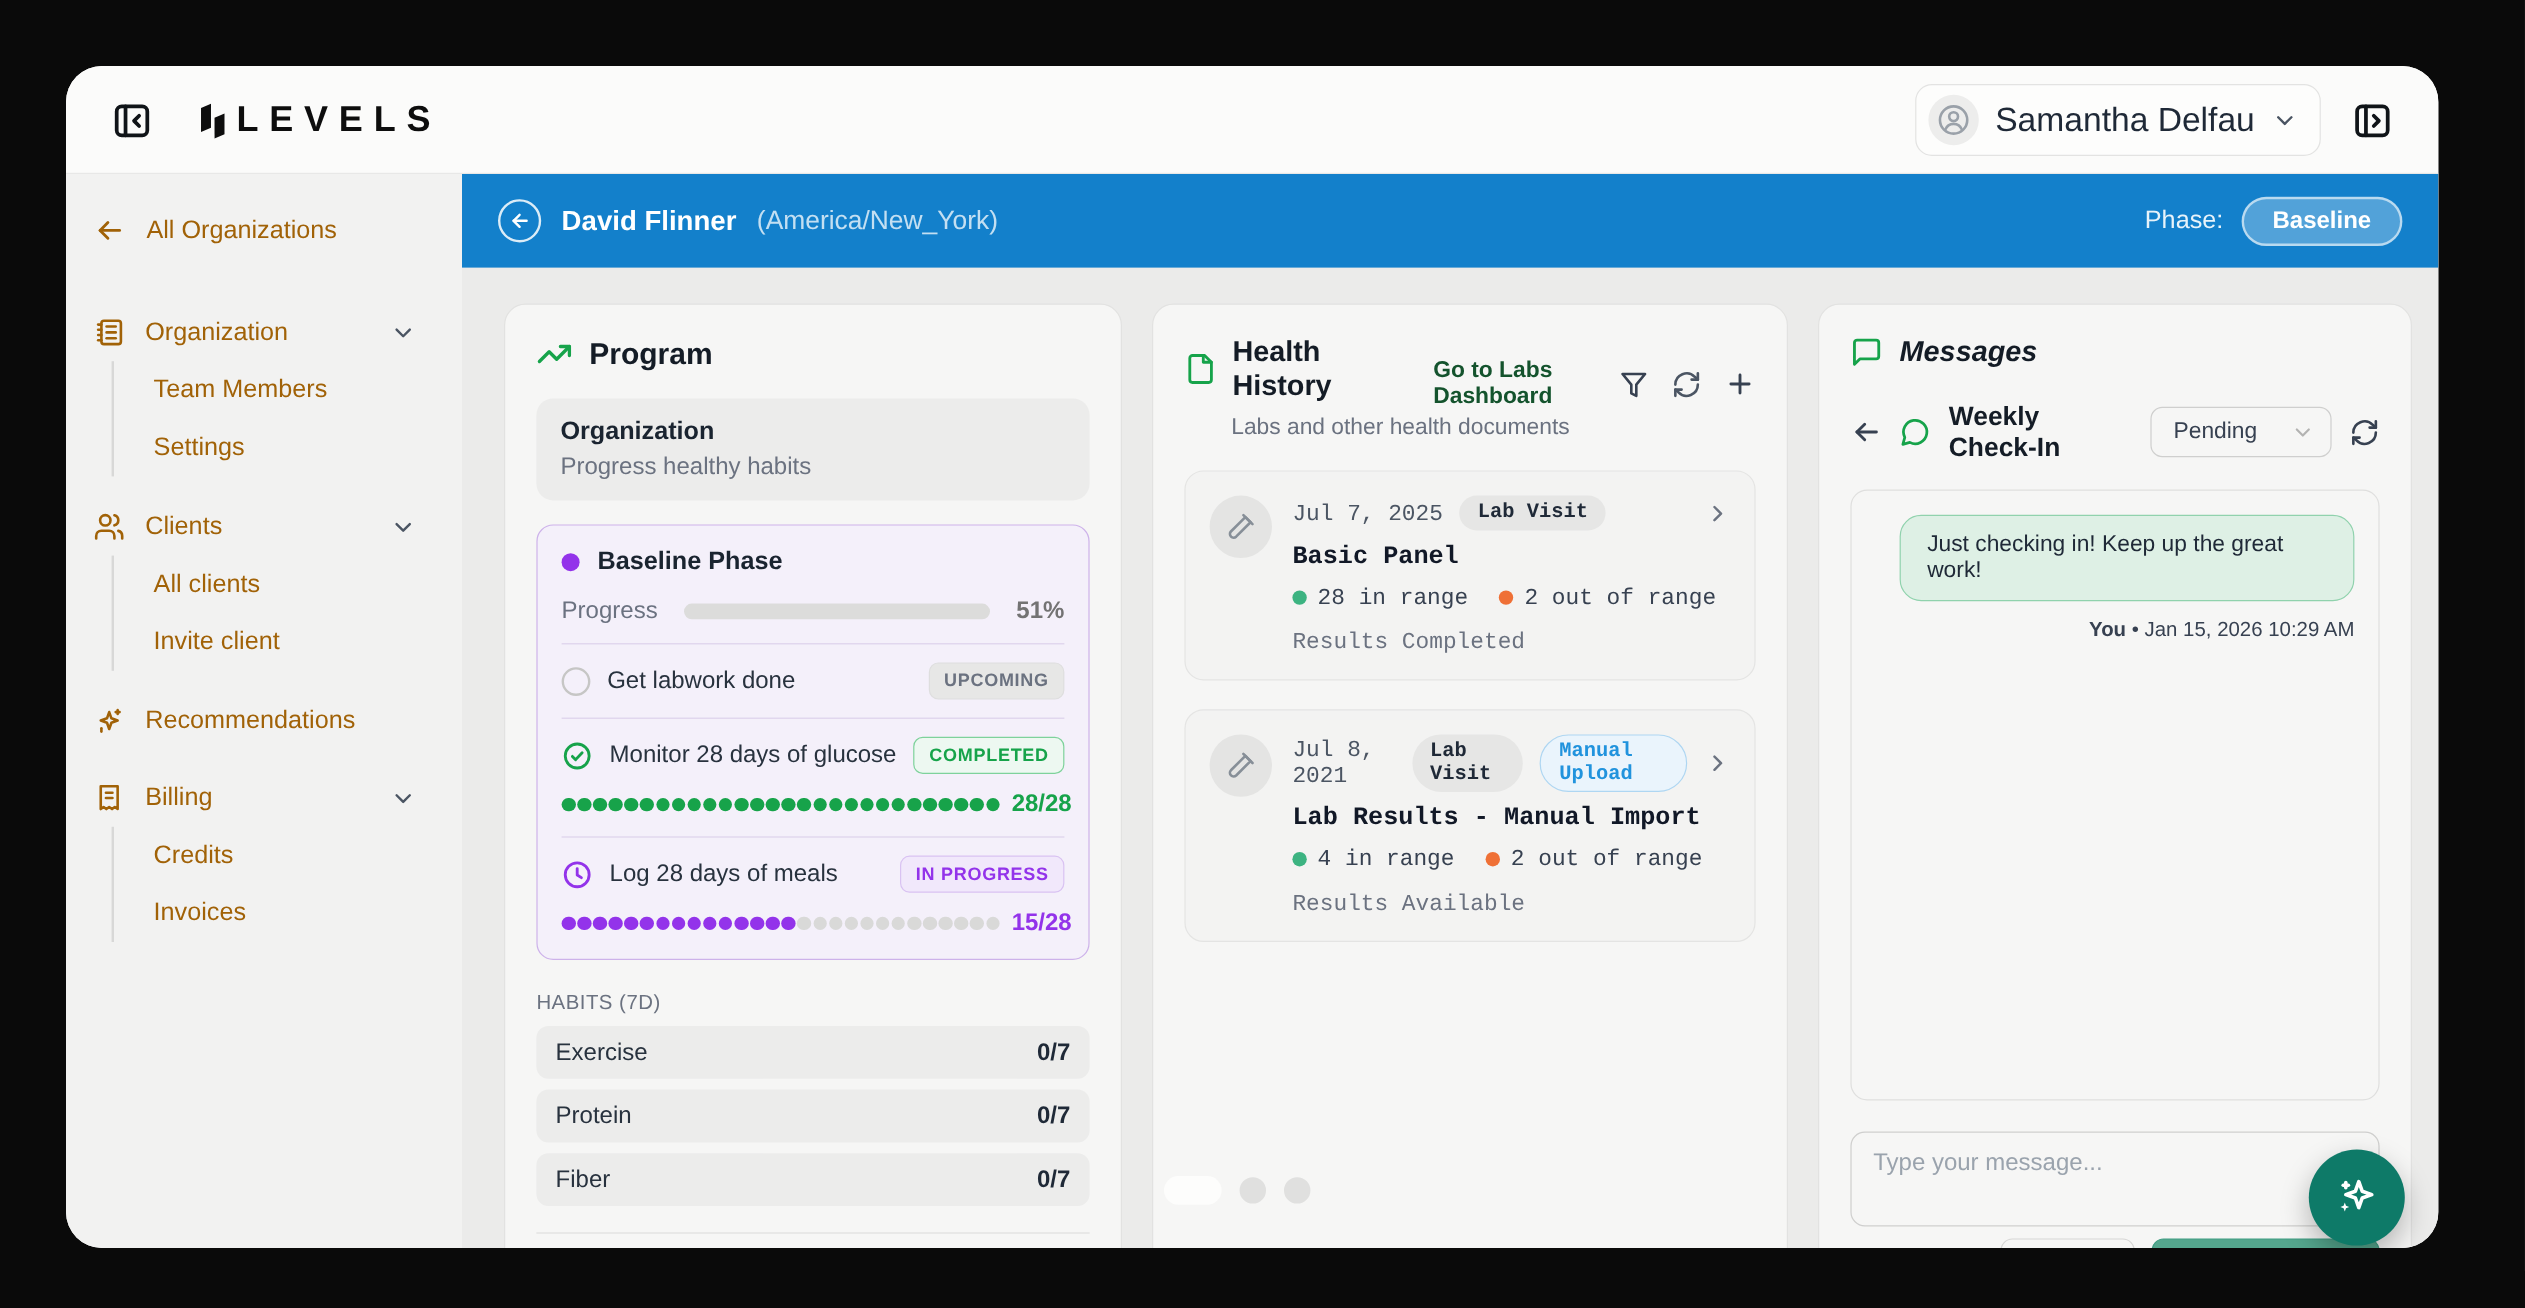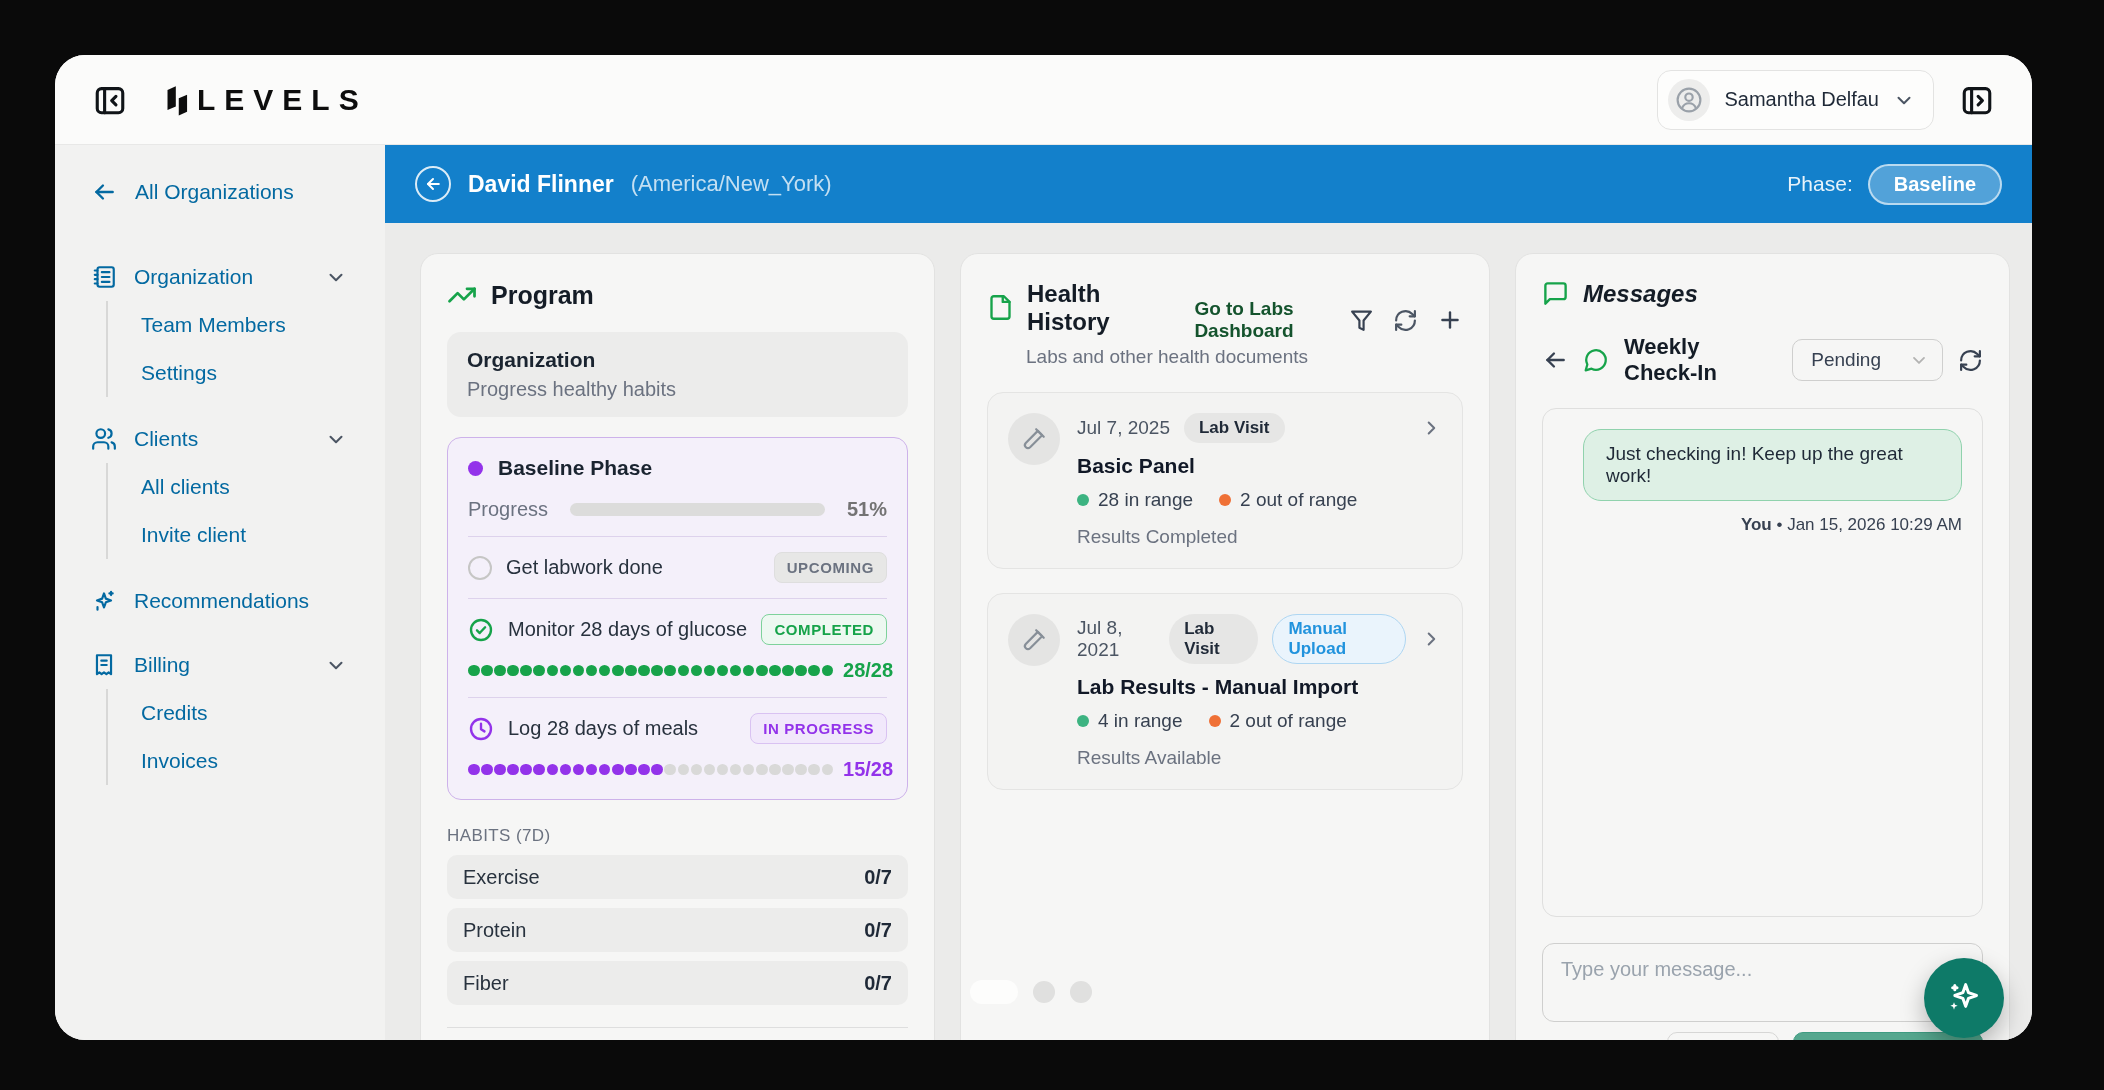--- a/index.html
+++ b/index.html
@@ -9,26 +9,26 @@
 
   
   .topbar{height:90px;display:flex;align-items:center;justify-content:space-between;padding:0 38px;background:#fbfbfa;border-bottom:1px solid #e8e8e7;}
   .topbar-left{display:flex;align-items:center;gap:36px;}
   .icon-btn{background:none;border:none;padding:0;cursor:pointer;color:#101418;display:flex;align-items:center;justify-content:center;}
   .logo{display:flex;align-items:center;gap:6px;}
   .logo-text{font-size:30px;font-weight:700;letter-spacing:9px;color:#0d0d0d;}
   .topbar-right{display:flex;align-items:center;gap:26px;}
   .user-pill{display:flex;align-items:center;gap:14px;border:1.5px solid #e3e3e2;border-radius:14px;padding:8px 18px 8px 10px;background:#fdfdfc;cursor:pointer;}
   .avatar{width:42px;height:42px;border-radius:50%;background:#ededec;display:flex;align-items:center;justify-content:center;color:#9aa1a9;}
-  .user-name{font-size:20px;color:#1f2937;}
+  .user-name{font-size:28px;color:#1f2937;}
   .chev{color:#4b5563;}
 
   
   .body-row{display:flex;height:895px;}
-  .sidebar{width:330px;background:#f2f2f1;padding:34px 0 0 36px;flex-shrink:0;color:#0369a1;}
+  .sidebar{width:330px;background:#f2f2f1;padding:34px 0 0 23px;flex-shrink:0;color:#a16207;}
   .side-back{display:flex;align-items:center;gap:18px;margin-bottom:48px;font-size:21px;cursor:pointer;}
   .side-head{display:flex;align-items:center;gap:17px;padding:11px 38px 11px 0;font-size:21px;cursor:pointer;}
   .side-head .s-chev{margin-left:auto;color:#4b5563;}
   .side-sub{margin-left:15px;border-left:2px solid #d8d8d7;padding-left:33px;margin-bottom:18px;}
   .side-item{padding:12px 0;font-size:21px;cursor:pointer;}
   .sec-gap{height:16px;}
 
   .main{flex:1;display:flex;flex-direction:column;background:#ebebea;min-width:0;}
   .client-header{height:78px;background:#1380cb;display:flex;align-items:center;padding:0 30px;gap:17px;flex-shrink:0;}
   .back-circle{width:36px;height:36px;border:2px solid rgba(255,255,255,.85);border-radius:50%;display:flex;align-items:center;justify-content:center;color:#fff;background:none;cursor:pointer;flex-shrink:0;padding:0;}
@@ -84,21 +84,21 @@
 
   
   .hh-head{display:flex;align-items:flex-start;}
   .hh-tleft{display:flex;align-items:center;gap:13px;}
   .hh-title{font-size:24px;font-weight:700;color:#141c26;width:135px;line-height:1.15;}
   .hh-right{margin-left:auto;display:flex;align-items:center;gap:19px;margin-top:18px;color:#374151;}
   .hh-link{font-size:19px;font-weight:600;color:#14532d;background:none;border:none;cursor:pointer;padding:0;margin-right:4px;}
   .hh-sub{font-size:19px;color:#6b7280;margin:4px 0 0 39px;}
   .hh-card{margin-top:24px;background:#f3f3f2;border:1.5px solid #e4e4e3;border-radius:16px;padding:20px;display:flex;gap:17px;cursor:pointer;}
   .hh-avatar{width:52px;height:52px;border-radius:50%;background:#e4e4e3;display:flex;align-items:center;justify-content:center;color:#878f98;flex-shrink:0;}
-  .hh-body{flex:1;min-width:0;}
+  .hh-body{flex:1;min-width:0;font-family:Liberation Mono, monospace;}
   .hh-row1{display:flex;align-items:center;gap:14px;}
   .hh-date{font-size:19px;color:#4b5563;}
   .badge-gray{background:#e6e6e5;border-radius:999px;padding:5px 15px;font-size:17px;font-weight:700;color:#1f2937;}
   .badge-blue{background:#eaf4fc;border:1.5px solid #aed6f2;border-radius:999px;padding:4px 15px;font-size:17px;font-weight:700;color:#2193dd;}
   .hh-chev{margin-left:auto;color:#6b7280;}
   .hh-name{font-size:21px;font-weight:700;color:#111827;margin-top:11px;}
   .hh-ranges{display:flex;gap:26px;margin-top:11px;font-size:19px;color:#374151;align-items:center;}
   .rg{display:flex;align-items:center;gap:9px;}
   .range-dot{width:12px;height:12px;border-radius:50%;}
   .range-dot.in{background:#3cb381;}

